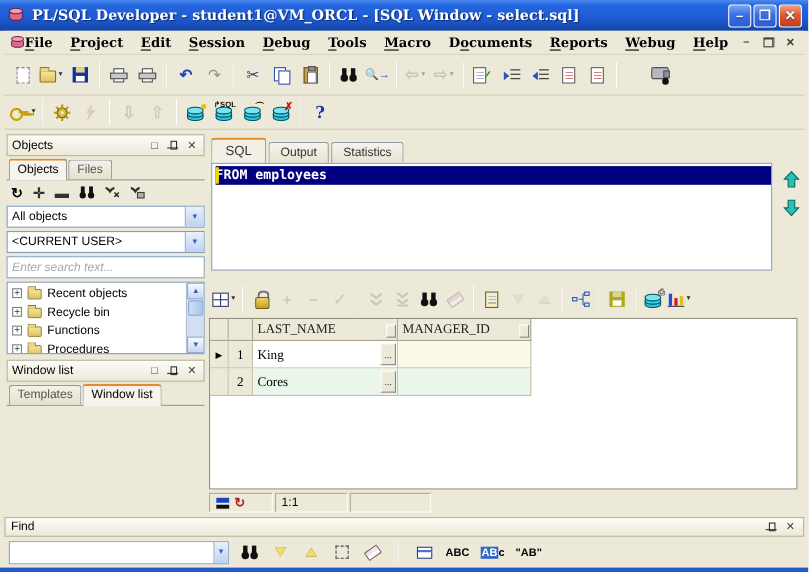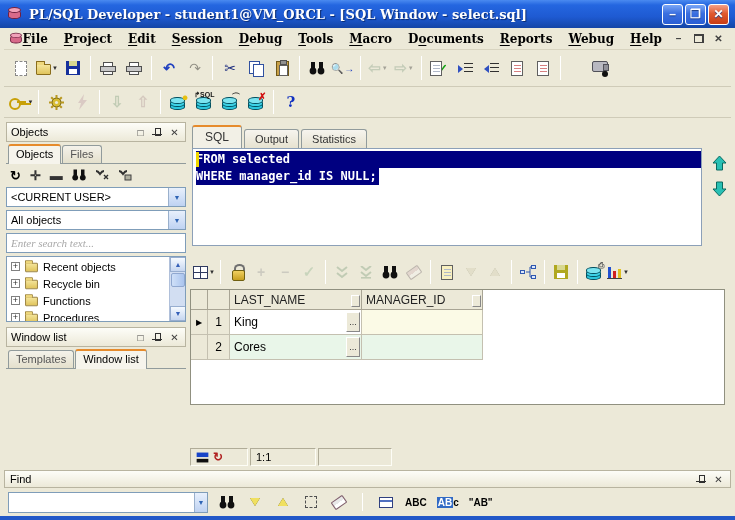--- a/index.html
+++ b/index.html
@@ -115,21 +115,21 @@
   .ptabs { display:flex; align-items:flex-end; height:22px; padding-left:2px; border-bottom:1px solid #919b9c; }
   .ptab { border:1px solid #919b9c; border-bottom:none; border-radius:3px 3px 0 0; padding:2px 7px 3px;
     background:linear-gradient(#f4f2ea,#e4e0cc); color:#555; margin-right:1px; font-size:11px; }
   .ptab.active { background:#f6f4ec; color:#000; border-top:2px solid #e68b2c; padding-bottom:4px; position:relative; top:1px; }
   .picons { height:20px; display:flex; align-items:center; gap:9px; padding:2px 4px 0; }
   .combo { height:20px; border:1px solid #7f9db9; background:#fff; display:flex; align-items:center; margin-top:3px; }
   .combo .cval { flex:1; padding:0 4px; font-size:11px; white-space:nowrap; overflow:hidden; }
   .combo .cbtn { width:17px; height:100%; background:linear-gradient(#e8f0fc,#bed2f2); border-left:1px solid #9ab0cc;
     display:flex; align-items:center; justify-content:center; color:#2e64b4; font-size:7px; }
   .searchbox { height:20px; border:1px solid #7f9db9; background:#fff; margin-top:3px; display:flex; }
-  .searchbox input { flex:1; border:none; outline:none; font-family:Liberation Serif, serif; font-size:11px; padding:0 4px; }
+  .searchbox input { flex:1; border:none; outline:none; font-family:Liberation Sans, sans-serif; font-size:11px; padding:0 4px; }
   .searchbox input::placeholder { color:#a8a8a8; font-style:italic; }
   .treebox { height:66px; border:1px solid #7f9db9; background:#fff; margin-top:3px; position:relative; overflow:hidden; }
   .tree { position:absolute; left:0; top:1px; right:17px; }
   .titem { display:flex; align-items:center; height:17px; padding-left:4px; gap:4px; }
   .texp { width:9px; height:9px; border:1px solid #808080; background:#fff; font-size:9px; line-height:7px; text-align:center; color:#303030; flex:none; }
   .tlabel { font-size:11px; white-space:nowrap; }
   .vscroll { position:absolute; right:0; top:0; bottom:0; width:16px; background:#d2def2; border-left:1px solid #b0c0da; }
   .sbtn { position:absolute; left:0; width:16px; height:15px; background:linear-gradient(#f6faff,#c6d6f0); border:1px solid #98aed0; display:flex; align-items:center; justify-content:center; color:#3560b8; font-size:7px; }
   .sthumb { position:absolute; left:1px; top:16px; width:14px; height:14px; background:linear-gradient(90deg,#cfe0f8,#aac4ee); border:1px solid #90a8d0; border-radius:2px; }
   .wlitem { height:20px; background:#eeece0; border-bottom:1px solid #d8d4c0; display:flex; align-items:center; gap:5px; padding:0 4px; font-size:12px; }
@@ -144,21 +144,21 @@
   .eline.full { margin-right:0; }
   .eline.part { display:inline-block; padding-right:2px; }
   .caret { position:absolute; left:3px; top:3px; width:3px; height:15px; background:#f0d800; }
   .navarrows { position:absolute; left:708px; top:150px; width:22px; }
   .navarrow { height:26px; display:flex; align-items:center; justify-content:center; }
   .navarrow svg { display:block; }
 
   .gridtb { position:absolute; left:190px; top:257px; width:537px; height:30px; display:flex; align-items:center; padding:0 2px; }
   .gridtb .tbtn { min-width:24px; height:24px; }
 
-  .gridbox { position:absolute; left:190px; top:289px; width:535px; height:116px; background:#fff; border:1px solid #909080; }
+  .gridbox { position:absolute; left:190px; top:289px; width:535px; height:156px; background:#fff; border:1px solid #909080;font-family:Liberation Serif, serif; }
   .grid { display:grid; grid-template-columns:17px 22px 132px 121px; }
   .gh { background:#ece9d8; border-right:1px solid #a8a494; border-bottom:1px solid #a8a494; height:20px;
     display:flex; align-items:center; padding:0 4px; font-size:12px; color:#222; position:relative; }
   .gh .hbtn { position:absolute; right:1px; bottom:2px; width:9px; height:12px; background:#ece9d8; border:1px solid; border-color:#fff #888 #888 #fff; }
   .gc { border-right:1px solid #c4c0b0; border-bottom:1px solid #c4c0b0; height:25px; display:flex; align-items:center; padding:0 4px; font-size:12px; position:relative; }
   .gc.sel { background:#ece9d8; justify-content:center; padding:0; }
   .gc .dots { position:absolute; right:1px; top:2px; bottom:2px; width:14px; background:#ece9d8; border:1px solid; border-color:#fff #888 #888 #fff; font-size:9px; line-height:18px; text-align:center; color:#333; }
   .bg-cream { background:#fbfae6; } .bg-green { background:#e9f6e9; } .bg-white { background:#fff; }
 
   .statusbar { position:absolute; left:190px; top:448px; width:537px; height:18px; display:flex; gap:2px; }
@@ -415,25 +415,25 @@
       <svg width="14" height="12">
           <path d="M1 2c2 0 4 3 4 3s2-3 4-3" stroke="#303030" stroke-width="2" fill="none"></path>
           <path d="M9 6l4 4M13 6l-4 4" stroke="#303030" stroke-width="1.4"></path>
         </svg>
       <svg width="14" height="12">
           <path d="M1 2c2 0 4 3 4 3s2-3 4-3" stroke="#303030" stroke-width="2" fill="none"></path>
           <rect x="7" y="6" width="6" height="5" fill="#b0b0a0" stroke="#404040"></rect>
         </svg>
     </div>
     <div class="combo">
+      <span class="cval">All objects</span>
+      <span class="cbtn">▼</span>
+    </div>
+    <div class="combo">
       <span class="cval">&lt;CURRENT USER&gt;</span>
-      <span class="cbtn">▼</span>
-    </div>
-    <div class="combo">
-      <span class="cval">All objects</span>
       <span class="cbtn">▼</span>
     </div>
     <div class="searchbox">
       <input type="text" placeholder="Enter search text..." style="">
     </div>
     <div class="treebox">
       <div class="tree">
         <div class="titem">
           <span class="texp">+</span>
           <span class="i-folder" style="transform:scale(.85);margin-top:2px"></span>
@@ -481,22 +481,21 @@
   </div>
 
   <div class="wtabs">
     <span class="wtab active">SQL</span>
     <span class="wtab">Output</span>
     <span class="wtab">Statistics</span>
   </div>
 
   <div class="editor">
     <span class="caret"></span>
-    <div class="eline full">FROM selected</div>
-    <div><span class="eline part">WHERE manager_id IS NULL;</span></div>
+    <div class="eline full">FROM employees</div>
   </div>
   <div class="navarrows">
     <span class="navarrow">
       <svg width="15" height="16">
           <path d="M7.5 1 L14 8 H10.5 V15 H4.5 V8 H1 Z" fill="#28c0b4" stroke="#0a6a60"></path>
         </svg>
     </span>
     <span class="navarrow">
       <svg width="15" height="16">
           <path d="M7.5 15 L1 8 H4.5 V1 H10.5 V8 H14 Z" fill="#28c0b4" stroke="#0a6a60"></path>

